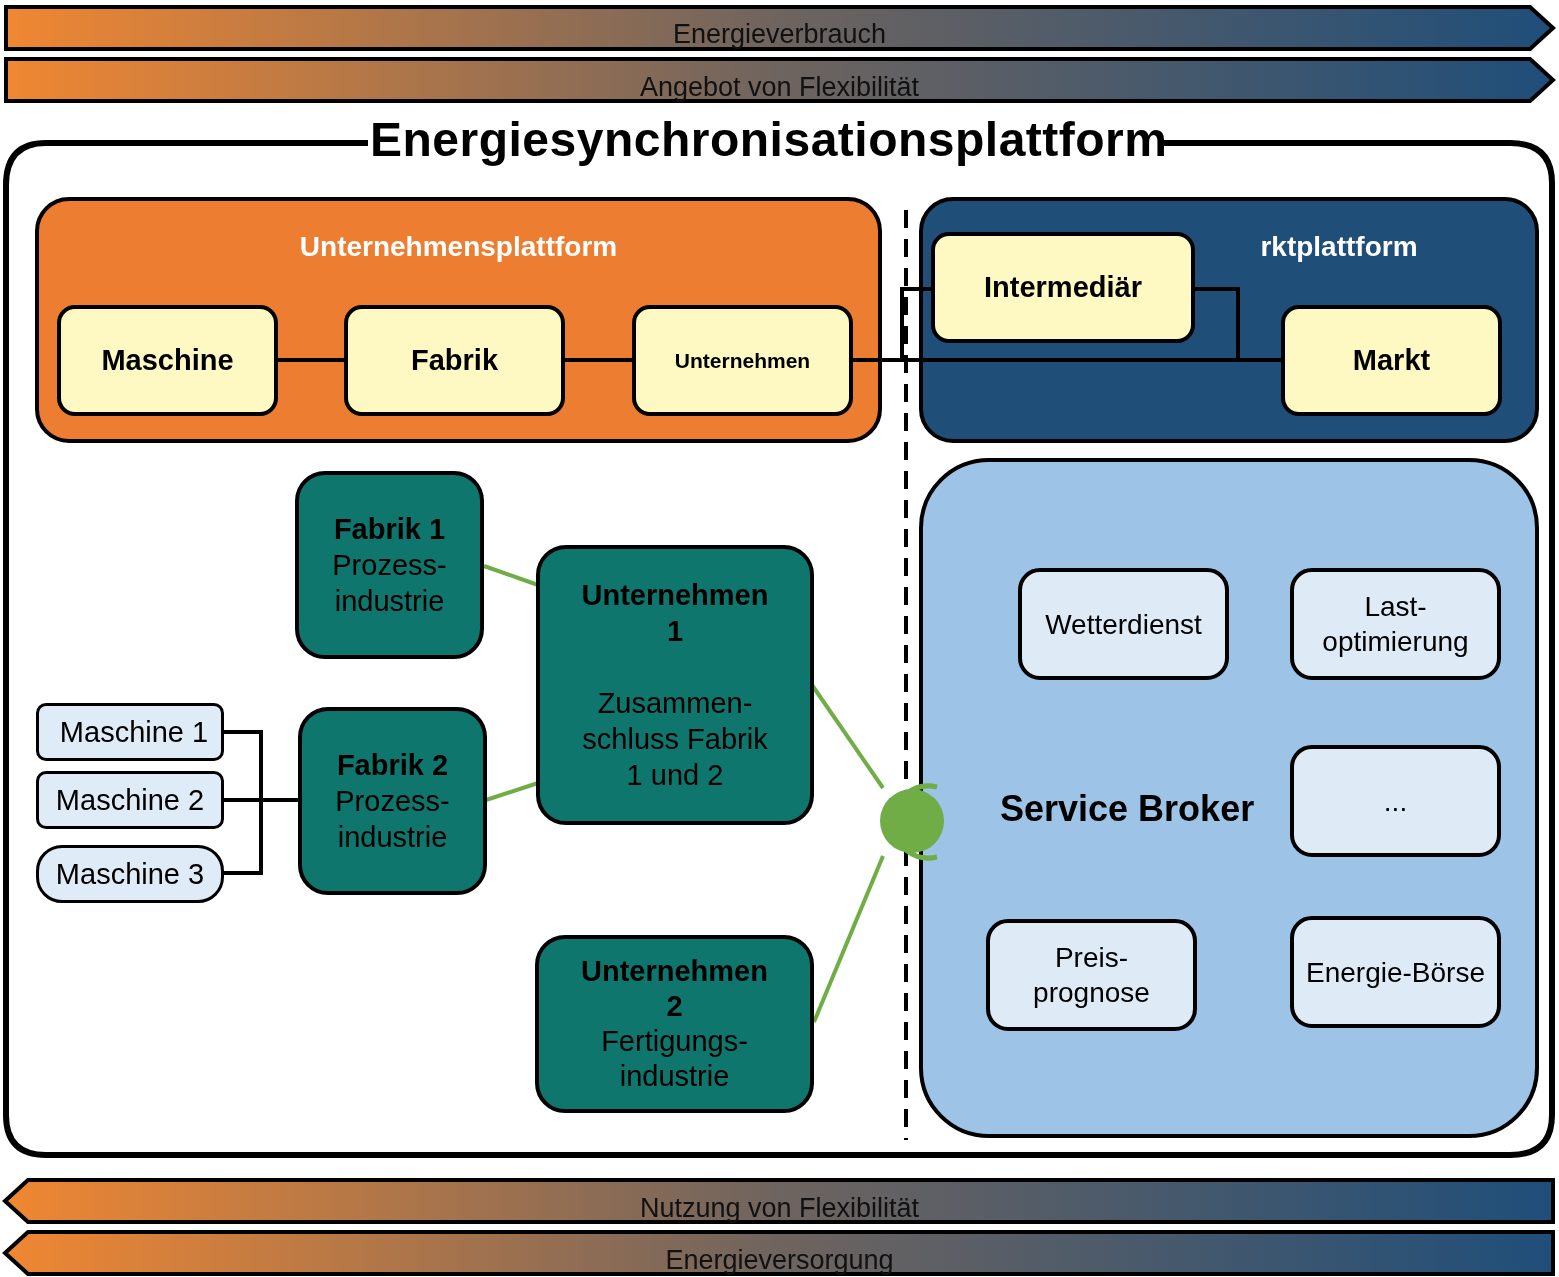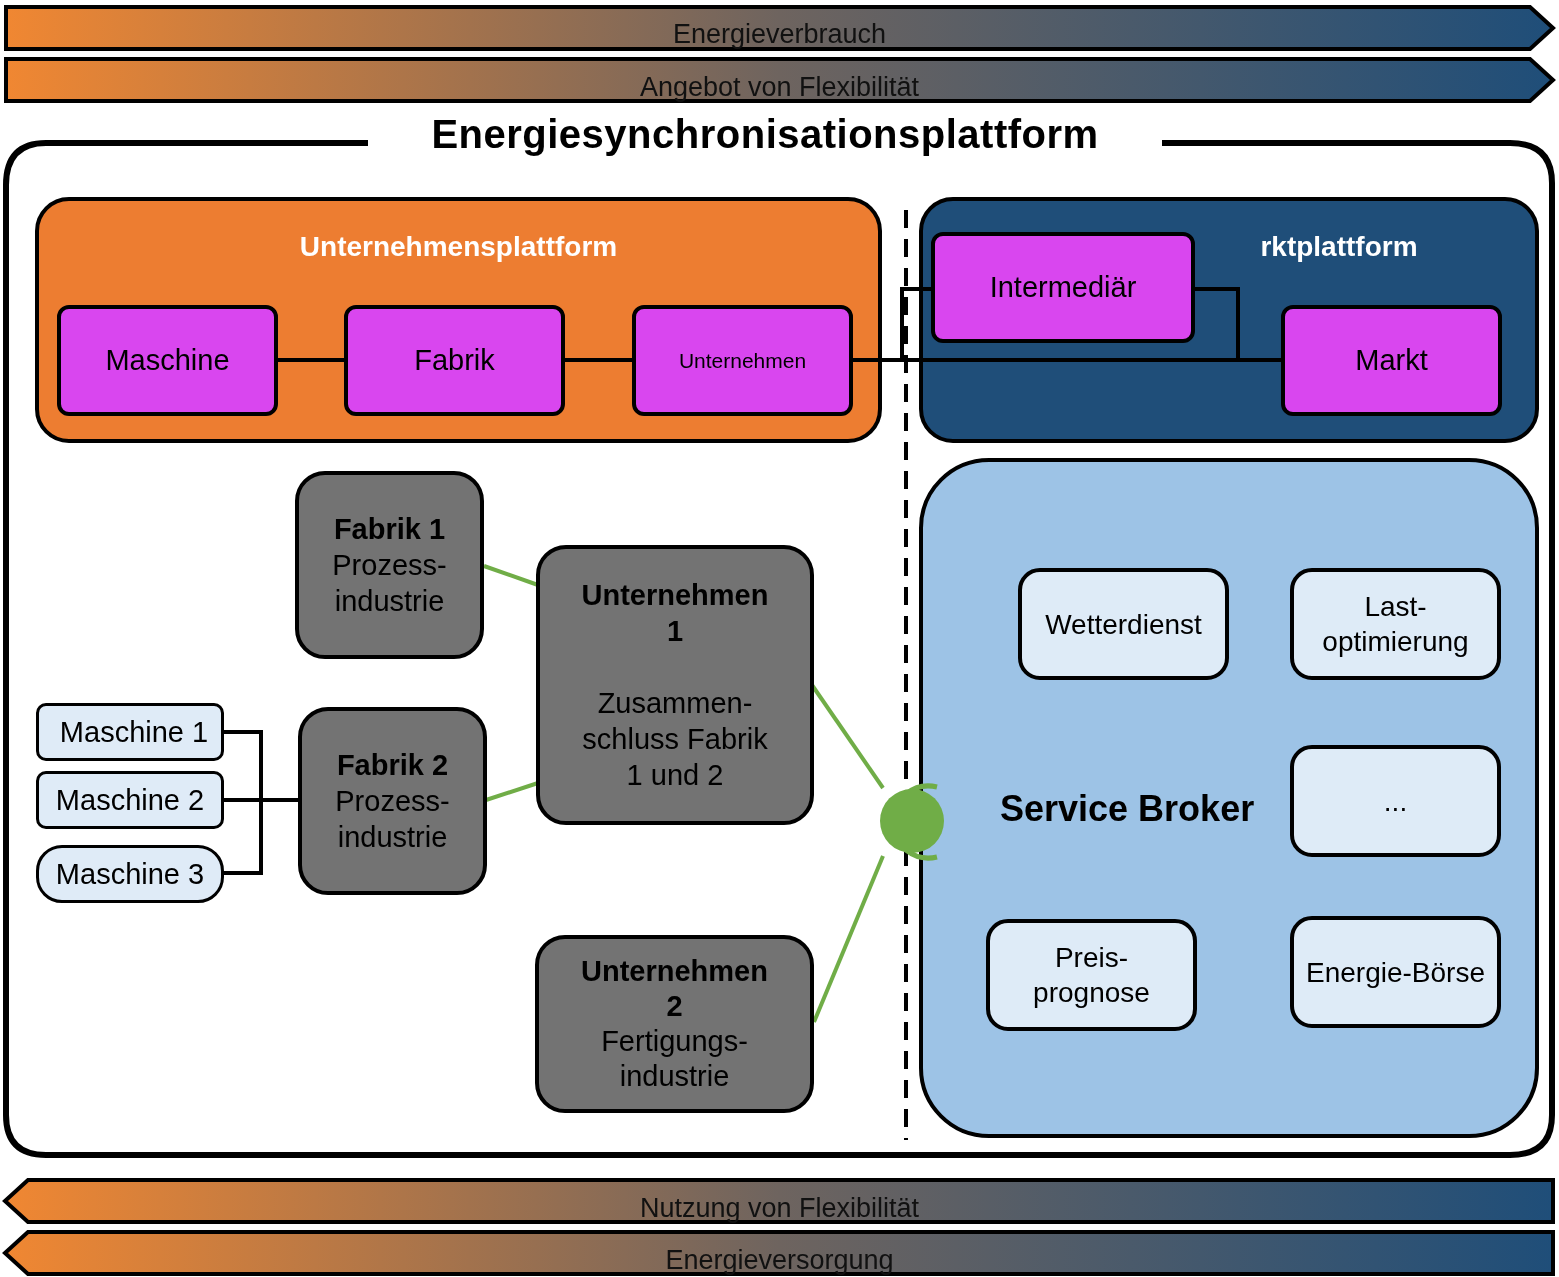--- a/index.html
+++ b/index.html
@@ -1,25 +1,25 @@
 <!DOCTYPE html>
 <html><head>
 <meta charset="utf-8">
 <style>
   html, body { margin:0; padding:0; background:#ffffff; }
   body { width:1559px; height:1277px; position:relative; overflow:hidden; font-family:"Liberation Sans", sans-serif; color:#000; }
   .abs { position:absolute;margin-top:8px; }
   svg.lines { position:absolute; left:0; top:0; width:1559px; height:1277px; pointer-events:none; }
   .banner-text { position:absolute; left:0; width:100%; text-align:center; font-size:27px; color:#111;margin-top:8px; }
-  .main-title { position:absolute; left:370px; width:790px; top:112px; text-align:center; font-size:40px; font-weight:bold; letter-spacing:0.5px; }
+  .main-title { position:absolute; left:370px; width:790px; top:112px; text-align:center; font-size:48px; font-weight:bold; letter-spacing:0.5px; }
   .platform { position:absolute; border:4px solid #000; border-radius:34px; box-sizing:border-box; }
   .platform-title { position:absolute; left:0; width:100%; text-align:center; font-size:28px; font-weight:bold; color:#fff; }
   .node { position:absolute; box-sizing:border-box; border:4px solid #000; display:flex; align-items:center; justify-content:center; text-align:center; }
-  .grey { background:#d946ef; border-radius:12px; font-weight:normal; font-size:29px; }
-  .orange { background:#737373; border-radius:30px; font-size:29px; line-height:36px; flex-direction:column; }
+  .grey { background:#fef9c3; border-radius:18px; font-weight:bold; font-size:29px; }
+  .orange { background:#0f766e; border-radius:30px; font-size:29px; line-height:36px; flex-direction:column; }
   .lightblue { background:#dfebf7; border-radius:10px; font-size:29px; border-width:3.5px; }
   .svc { background:#deebf7; border-radius:22px; font-size:28px; line-height:35px; flex-direction:column; }
   .bold { font-weight:bold; }
 </style>
 </head>
 <body>
 
 <svg class="lines" viewBox="0 0 1559 1277">
   <defs>
     <linearGradient id="grad" x1="0" x2="1" y1="0" y2="0">

